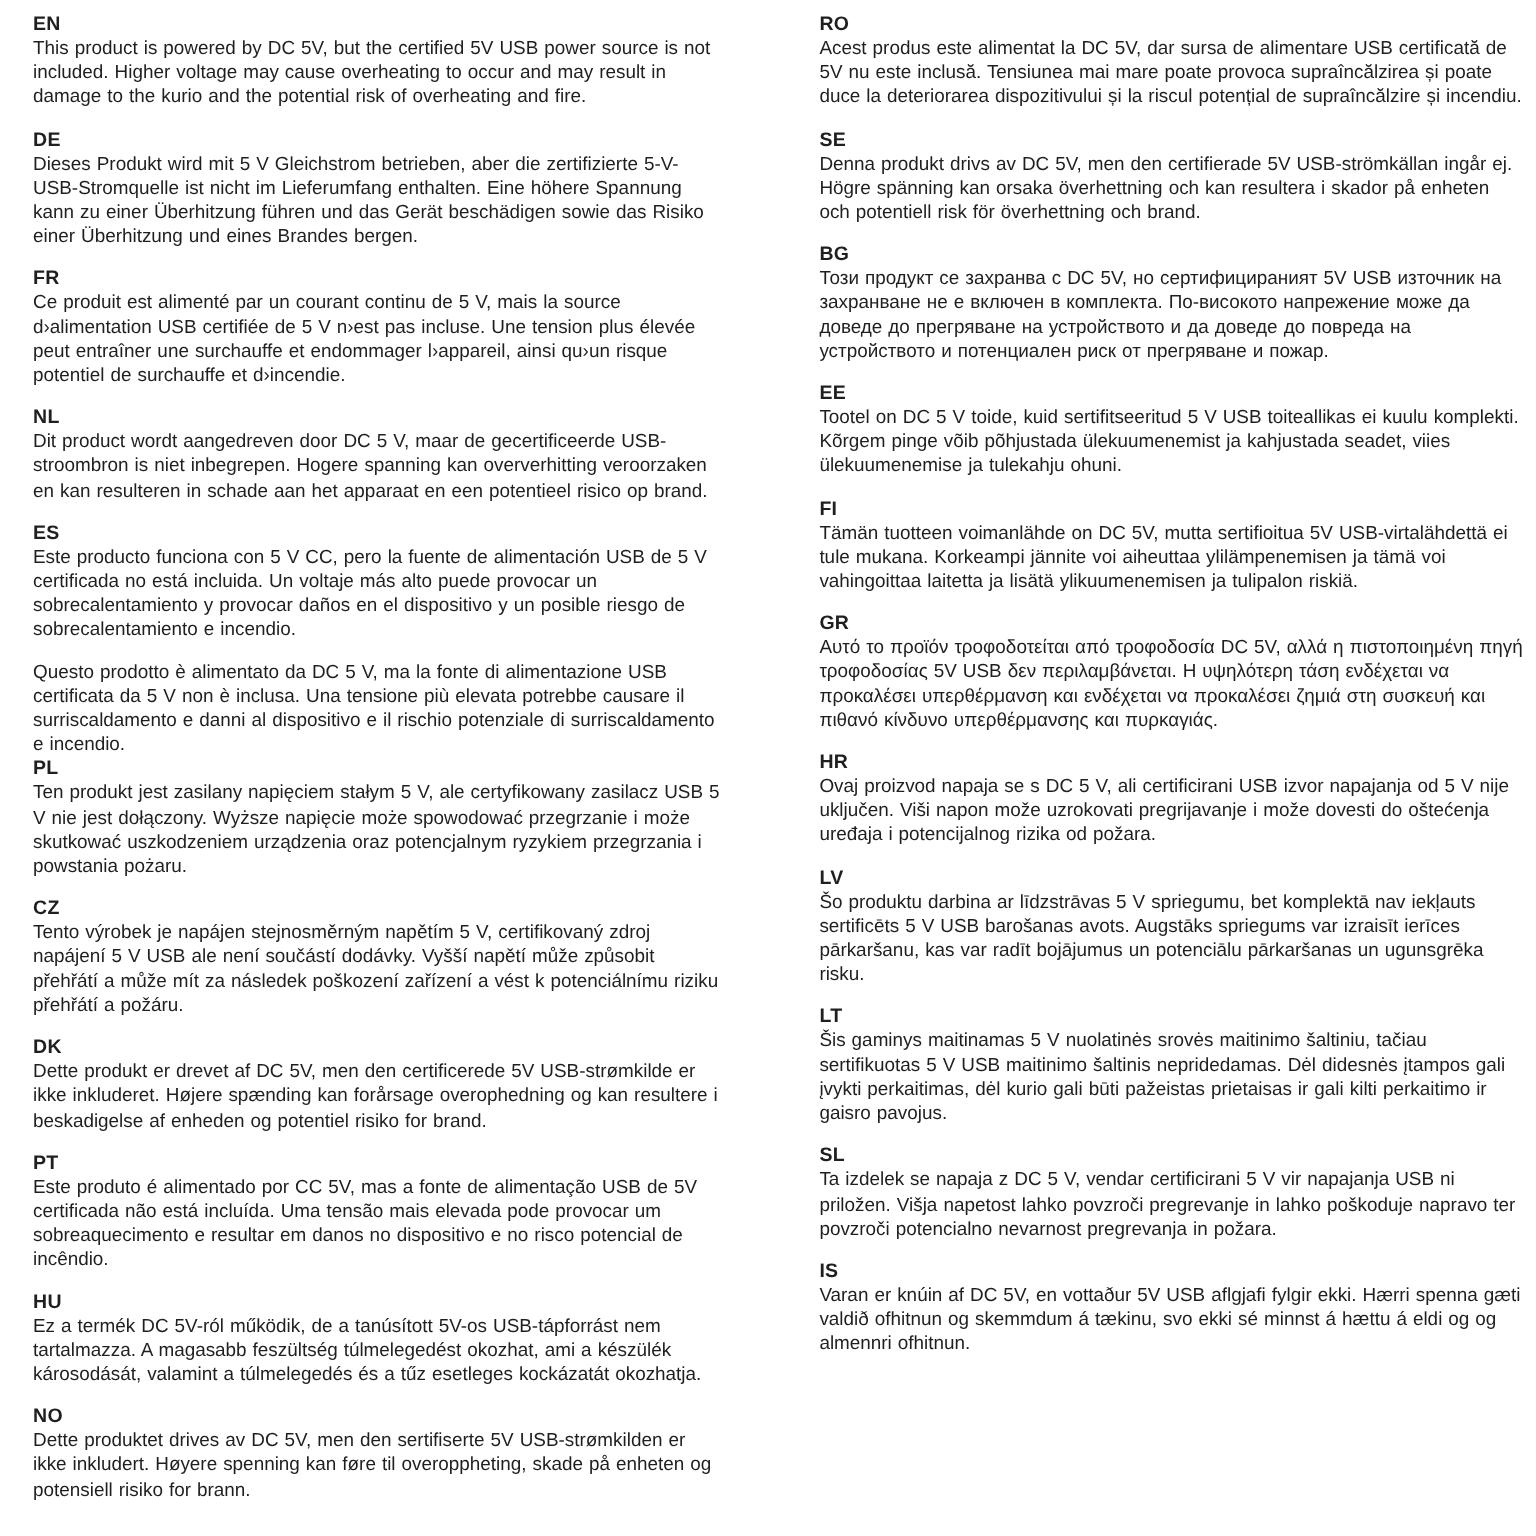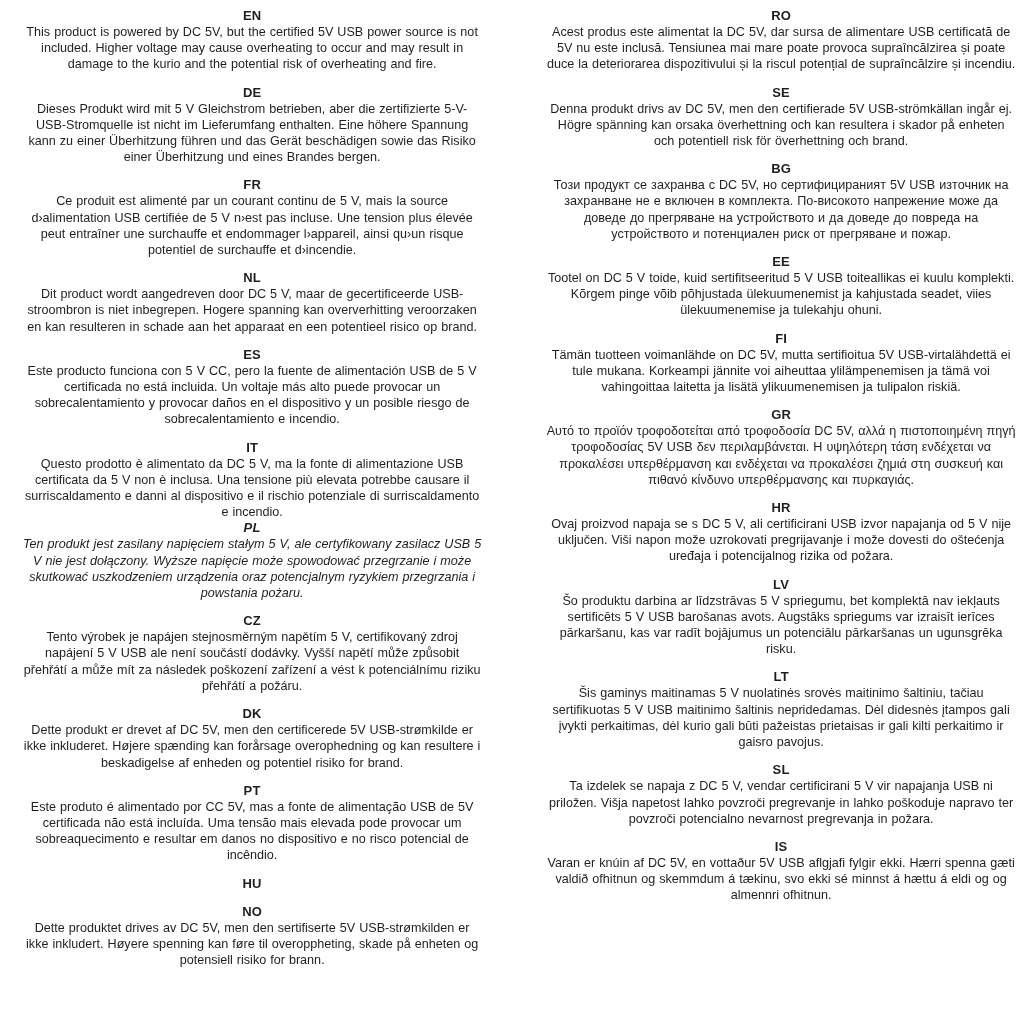--- a/index.html
+++ b/index.html
@@ -12,33 +12,31 @@
   }
   .doc {
     box-sizing: border-box;
     width: 1024px;
     height: 1024px;
     padding: 8px 8px 0 22px;
     display: flex;
     gap: 16px;
     font-family: "Liberation Sans", "DejaVu Sans", sans-serif;
     color: #1f1f1f;
-    text-align: center;
   }
   .col {
     box-sizing: border-box;
   }
   .col-left  { width: 484px; }
   .col-right { width: 494px; margin-left: 48px; }
   .lang-section {
     margin: 0 0 12px 0;
   }
   .lang-section.no-gap-before {
     margin-top: -12px;
-    font-style: italic;
   }
   .lang-code {
     font-size: 13px;
     font-weight: 700;
     line-height: 16px;
     margin: 0;
     padding: 0;
     letter-spacing: 0.2px;
   }
   .lang-text {
@@ -74,21 +72,20 @@
     <h2 class="lang-code">NL</h2>
     <p class="lang-text">Dit product wordt aangedreven door DC 5 V, maar de gecertificeerde USB-stroombron is niet inbegrepen. Hogere spanning kan oververhitting veroorzaken en kan resulteren in schade aan het apparaat en een potentieel risico op brand.</p>
   </section>
 
   <section class="lang-section">
     <h2 class="lang-code">ES</h2>
     <p class="lang-text">Este producto funciona con 5 V CC, pero la fuente de alimentación USB de 5 V certificada no está incluida. Un voltaje más alto puede provocar un sobrecalentamiento y provocar daños en el dispositivo y un posible riesgo de sobrecalentamiento e incendio.</p>
   </section>
 
   <section class="lang-section">
-    <h2 class="lang-code">IT</h2>
     <p class="lang-text">Questo prodotto è alimentato da DC 5 V, ma la fonte di alimentazione USB certificata da 5 V non è inclusa. Una tensione più elevata potrebbe causare il surriscaldamento e danni al dispositivo e il rischio potenziale di surriscaldamento e incendio.</p>
   </section>
 
   <section class="lang-section no-gap-before">
     <h2 class="lang-code">PL</h2>
     <p class="lang-text">Ten produkt jest zasilany napięciem stałym 5 V, ale certyfikowany zasilacz USB 5 V nie jest dołączony. Wyższe napięcie może spowodować przegrzanie i może skutkować uszkodzeniem urządzenia oraz potencjalnym ryzykiem przegrzania i powstania pożaru.</p>
   </section>
 
   <section class="lang-section">
     <h2 class="lang-code">CZ</h2>
@@ -100,20 +97,21 @@
     <p class="lang-text">Dette produkt er drevet af DC 5V, men den certificerede 5V USB-strømkilde er ikke inkluderet. Højere spænding kan forårsage overophedning og kan resultere i beskadigelse af enheden og potentiel risiko for brand.</p>
   </section>
 
   <section class="lang-section">
     <h2 class="lang-code">PT</h2>
     <p class="lang-text">Este produto é alimentado por CC 5V, mas a fonte de alimentação USB de 5V certificada não está incluída. Uma tensão mais elevada pode provocar um sobreaquecimento e resultar em danos no dispositivo e no risco potencial de incêndio.</p>
   </section>
 
   <section class="lang-section">
     <h2 class="lang-code">HU</h2>
+    <p class="lang-text">Ez a termék DC 5V-ról működik, de a tanúsított 5V-os USB-tápforrást nem tartalmazza. A magasabb feszültség túlmelegedést okozhat, ami a készülék károsodását, valamint a túlmelegedés és a tűz esetleges kockázatát okozhatja.</p>
   </section>
 
   <section class="lang-section">
     <h2 class="lang-code">NO</h2>
     <p class="lang-text">Dette produktet drives av DC 5V, men den sertifiserte 5V USB-strømkilden er ikke inkludert. Høyere spenning kan føre til overoppheting, skade på enheten og potensiell risiko for brann.</p>
   </section>
 </div>
   <div class="col col-right">
   <section class="lang-section">
     <h2 class="lang-code">RO</h2>

